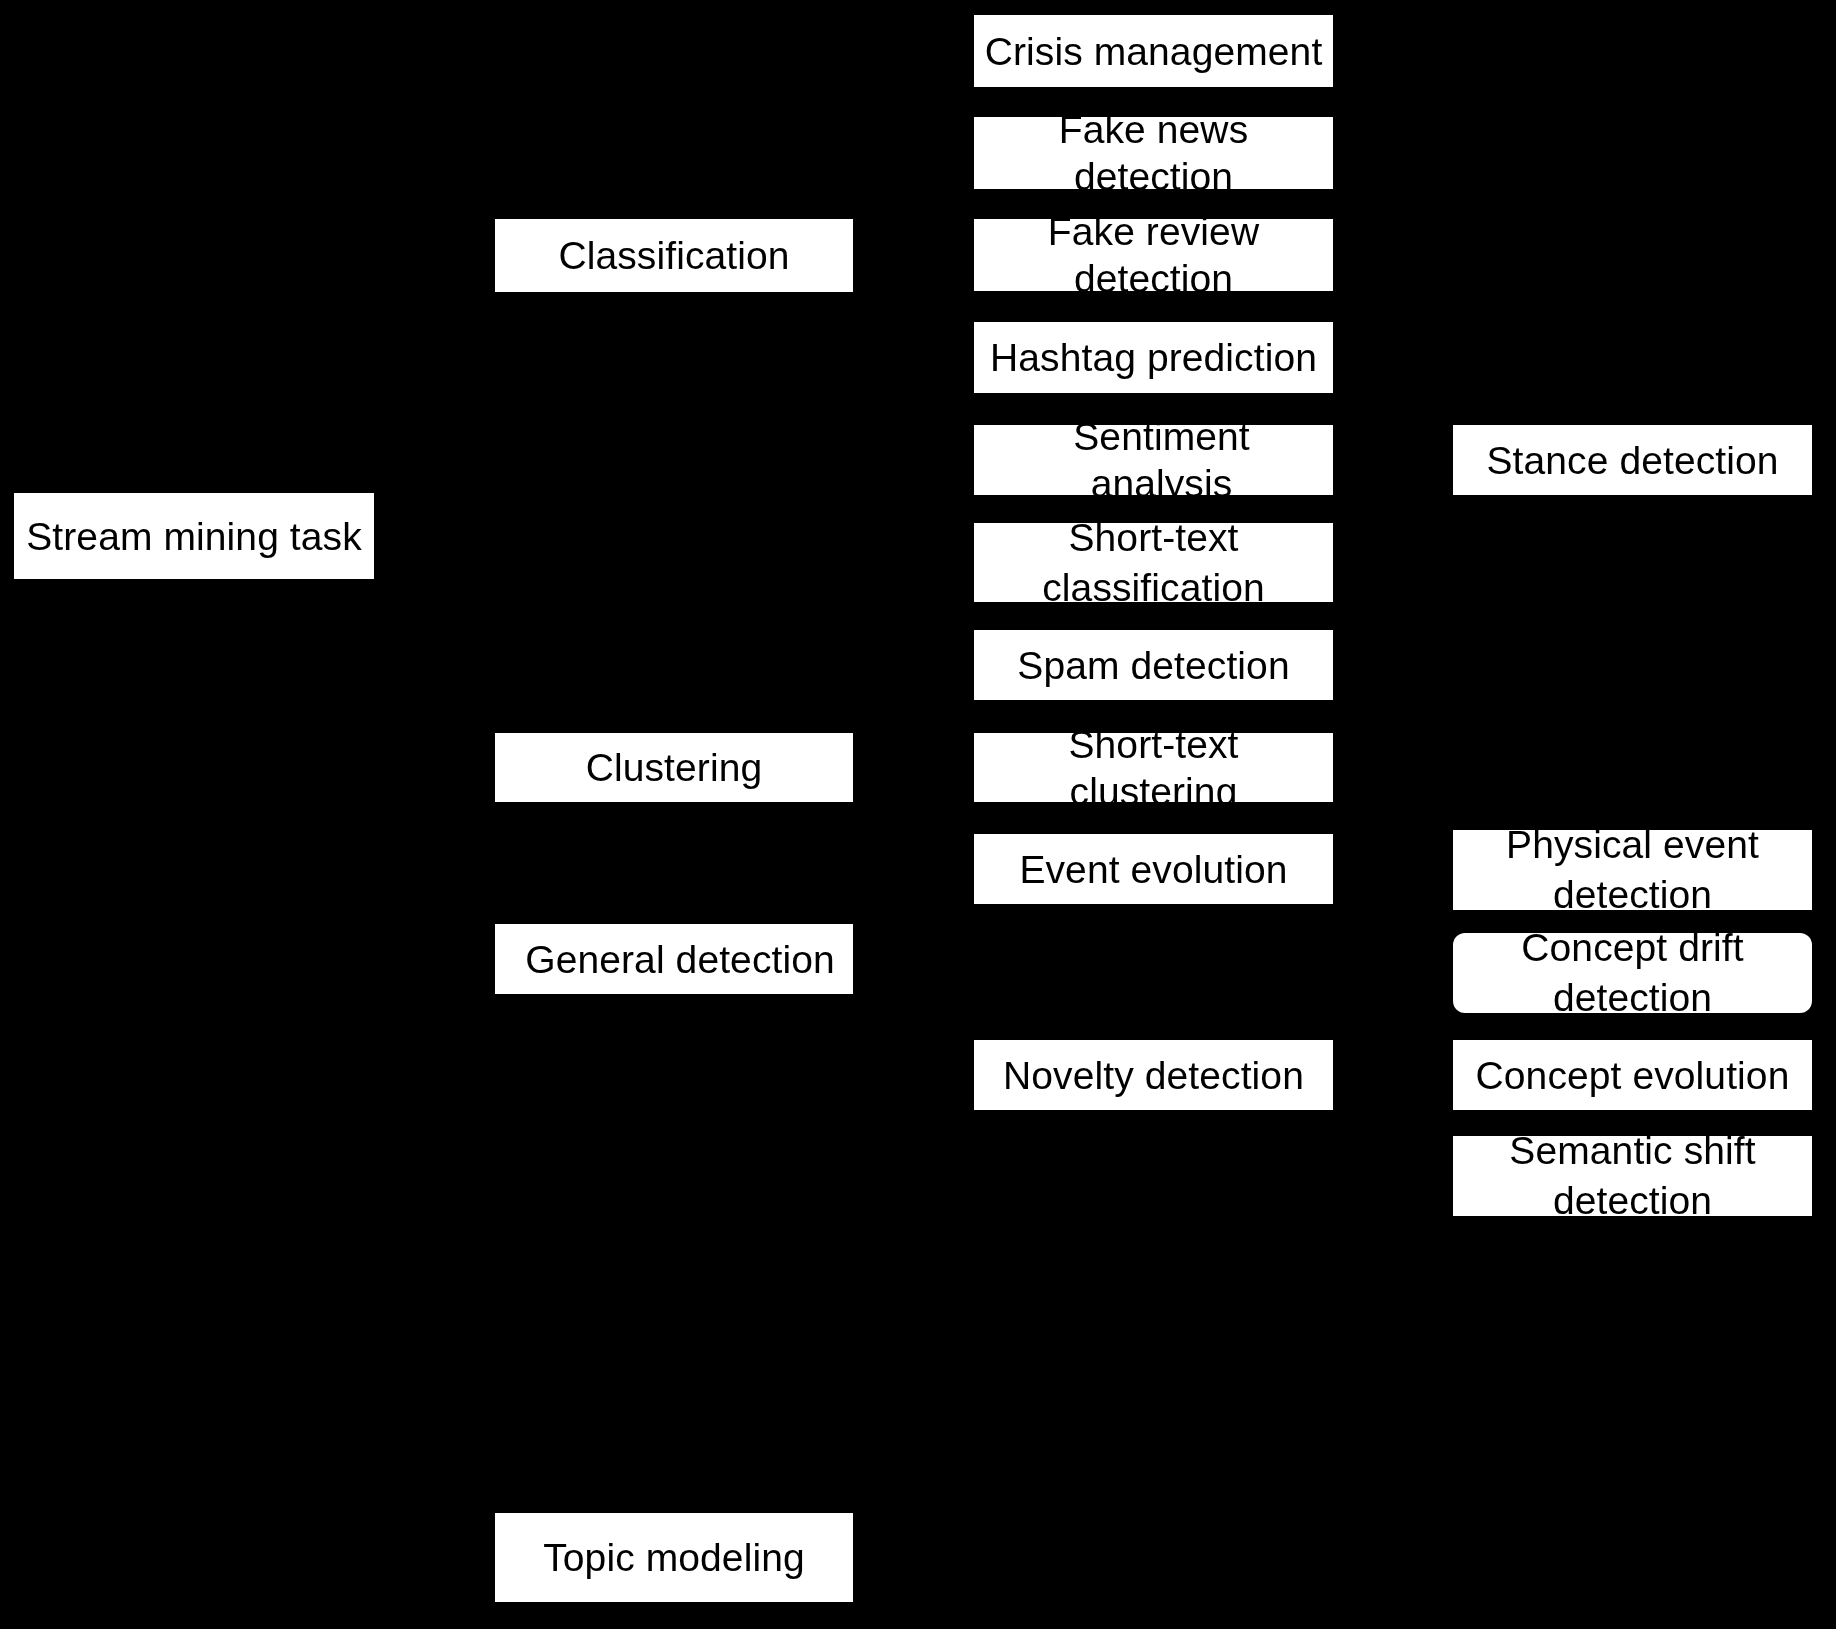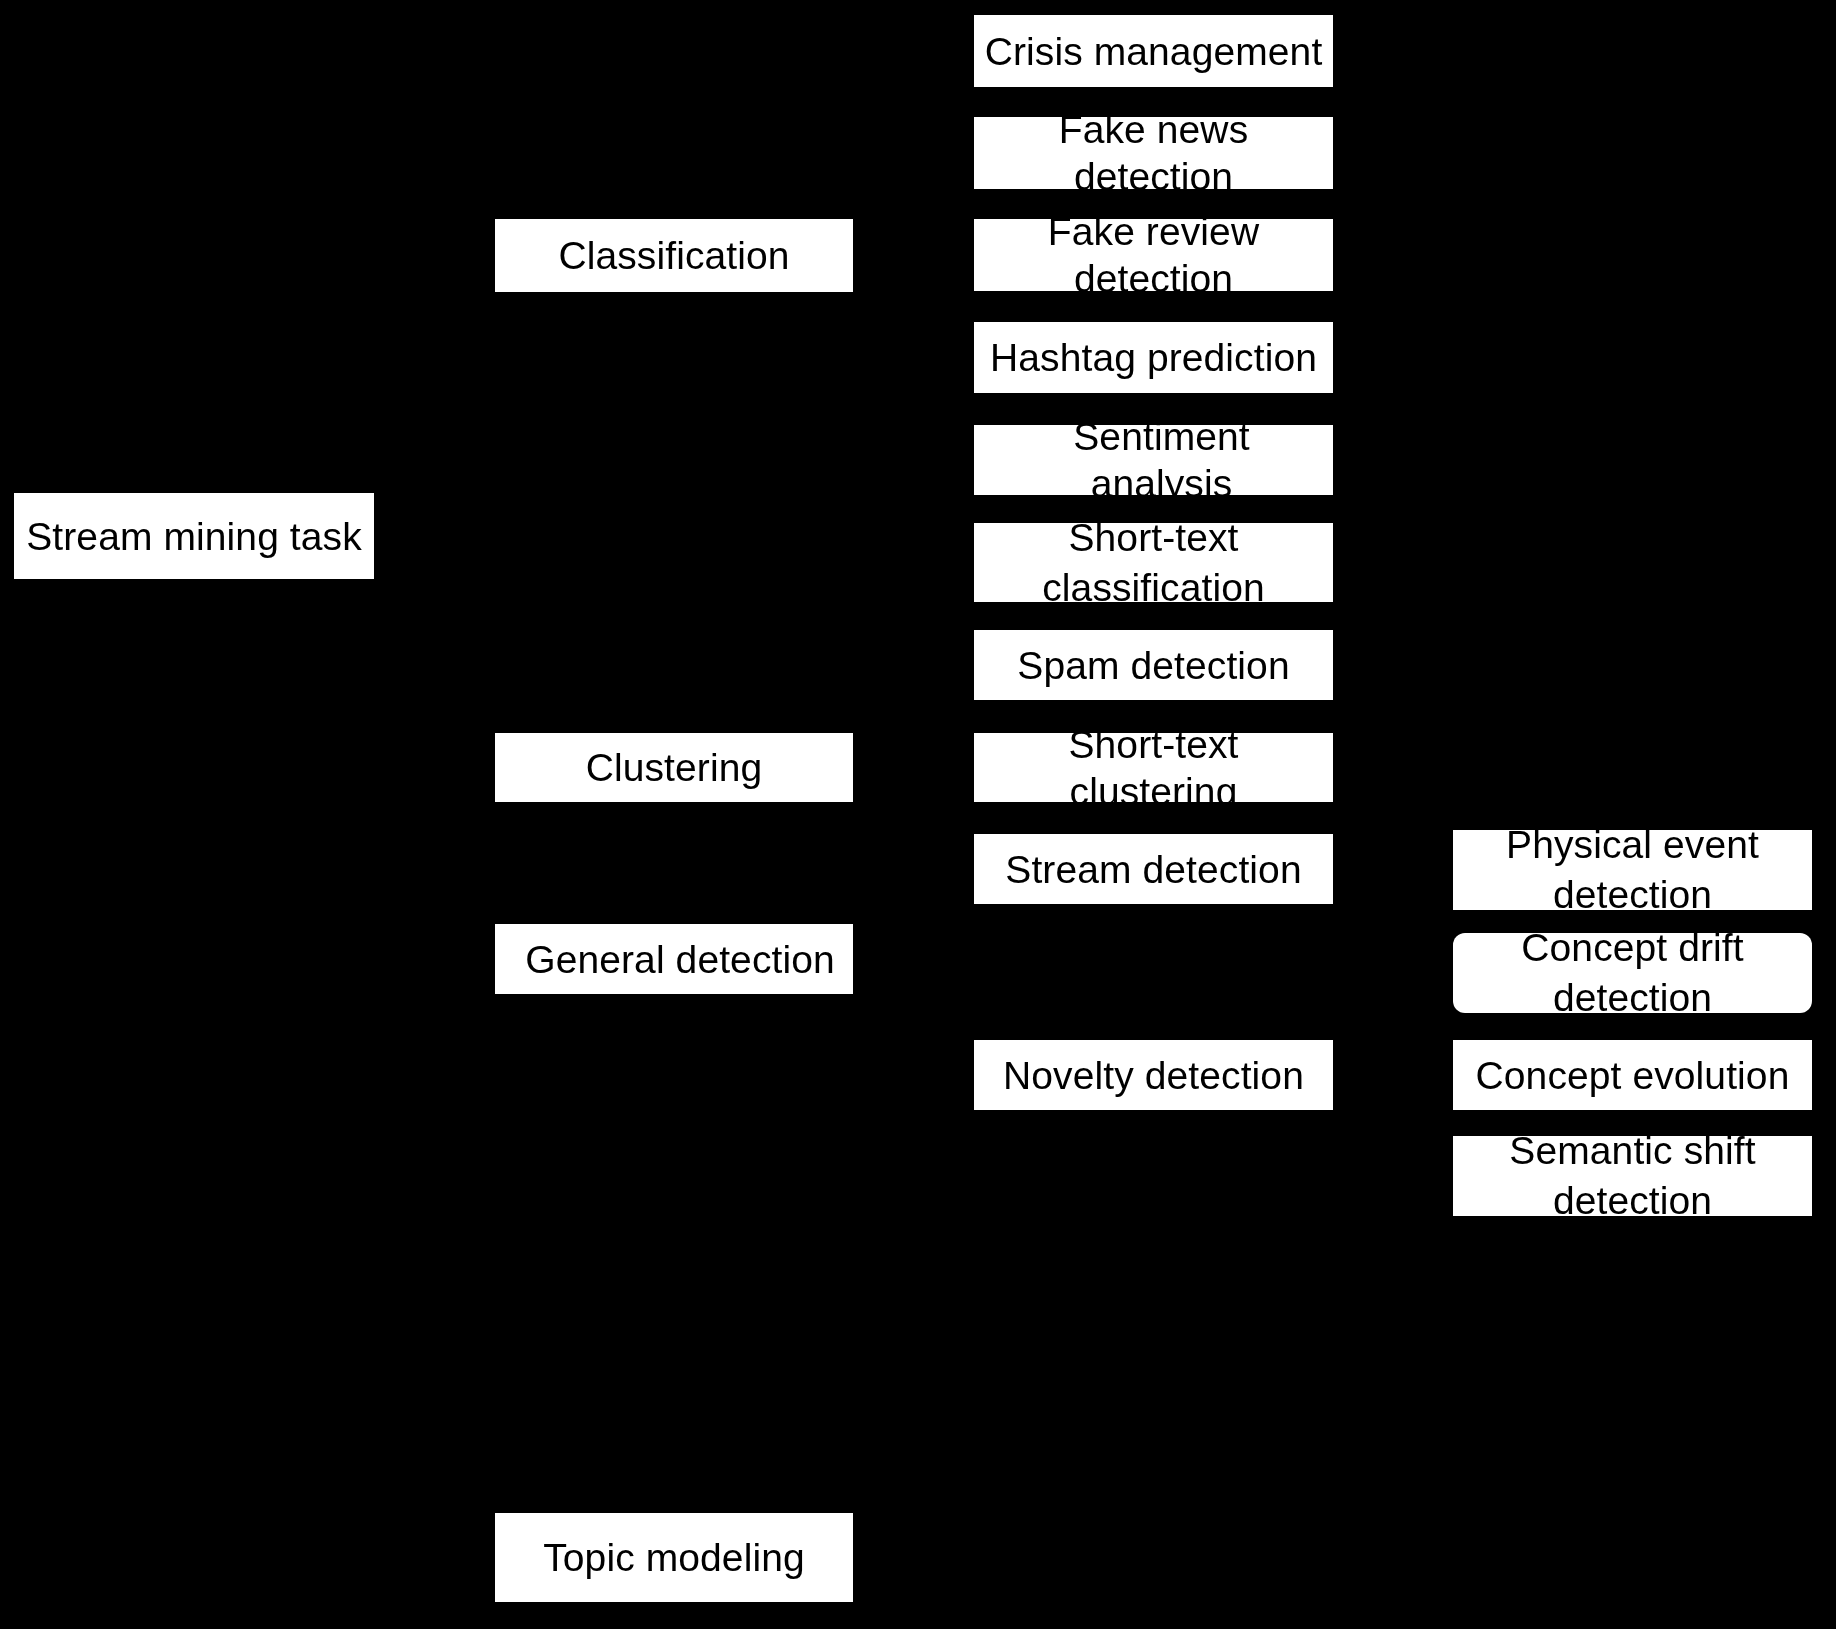--- a/index.html
+++ b/index.html
@@ -48,22 +48,23 @@
     <div class="node" style="left: 495px; top: 1513px; width: 358px; height: 89px; background: rgb(255, 255, 255); color: rgb(0, 0, 0);">Topic modeling</div>
     <div class="node" style="left: 974px; top: 15px; width: 359px; height: 72px; background: rgb(255, 255, 255); color: rgb(0, 0, 0);">Crisis management</div>
     <div class="node" style="left: 974px; top: 117px; width: 359px; height: 72px; background: rgb(255, 255, 255); color: rgb(0, 0, 0);">Fake news detection</div>
     <div class="node" style="left: 974px; top: 219px; width: 359px; height: 72px; background: rgb(255, 255, 255); color: rgb(0, 0, 0);">Fake review detection</div>
     <div class="node" style="left: 974px; top: 322px; width: 359px; height: 71px; background: rgb(255, 255, 255); color: rgb(0, 0, 0);">Hashtag prediction</div>
     <div class="node" style="left: 974px; top: 425px; width: 359px; height: 70px; background: rgb(255, 255, 255); color: rgb(0, 0, 0); padding-left: 24px;">Sentiment analysis</div>
     <div class="node two-line" style="left: 974px; top: 523px; width: 359px; height: 79px; background: rgb(255, 255, 255); color: rgb(0, 0, 0);">Short-text
 classification</div>
     <div class="node" style="left: 974px; top: 630px; width: 359px; height: 70px; background: rgb(255, 255, 255); color: rgb(0, 0, 0);">Spam detection</div>
     <div class="node" style="left: 974px; top: 733px; width: 359px; height: 69px; background: rgb(255, 255, 255); color: rgb(0, 0, 0);">Short-text clustering</div>
-    <div class="node" style="left: 974px; top: 834px; width: 359px; height: 70px; background: rgb(255, 255, 255); color: rgb(0, 0, 0);">Stream detection</div>
+    <div class="node" style="left: 974px; top: 834px; width: 359px; height: 70px; background: rgb(255, 255, 255); color: rgb(0, 0, 0);">Event evolution</div>
     <div class="node" style="left: 974px; top: 1040px; width: 359px; height: 70px; background: rgb(255, 255, 255); color: rgb(0, 0, 0);">Novelty detection</div>
+    <div class="node" style="left: 1453px; top: 425px; width: 359px; height: 70px; background: rgb(255, 255, 255); color: rgb(0, 0, 0);">Stance detection</div>
     <div class="node two-line" style="left: 1453px; top: 830px; width: 359px; height: 80px; background: rgb(255, 255, 255); color: rgb(0, 0, 0);">Physical event
 detection</div>
     <div class="node two-line" style="left: 1453px; top: 933px; width: 359px; height: 80px; background: rgb(255, 255, 255); color: rgb(0, 0, 0); border-radius: 12px;">Concept drift
 detection</div>
     <div class="node" style="left: 1453px; top: 1040px; width: 359px; height: 70px; background: rgb(255, 255, 255); color: rgb(0, 0, 0);">Concept evolution</div>
     <div class="node two-line" style="left: 1453px; top: 1136px; width: 359px; height: 80px; background: rgb(255, 255, 255); color: rgb(0, 0, 0);">Semantic shift
 detection</div>
   </div>
 
 </body></html>

